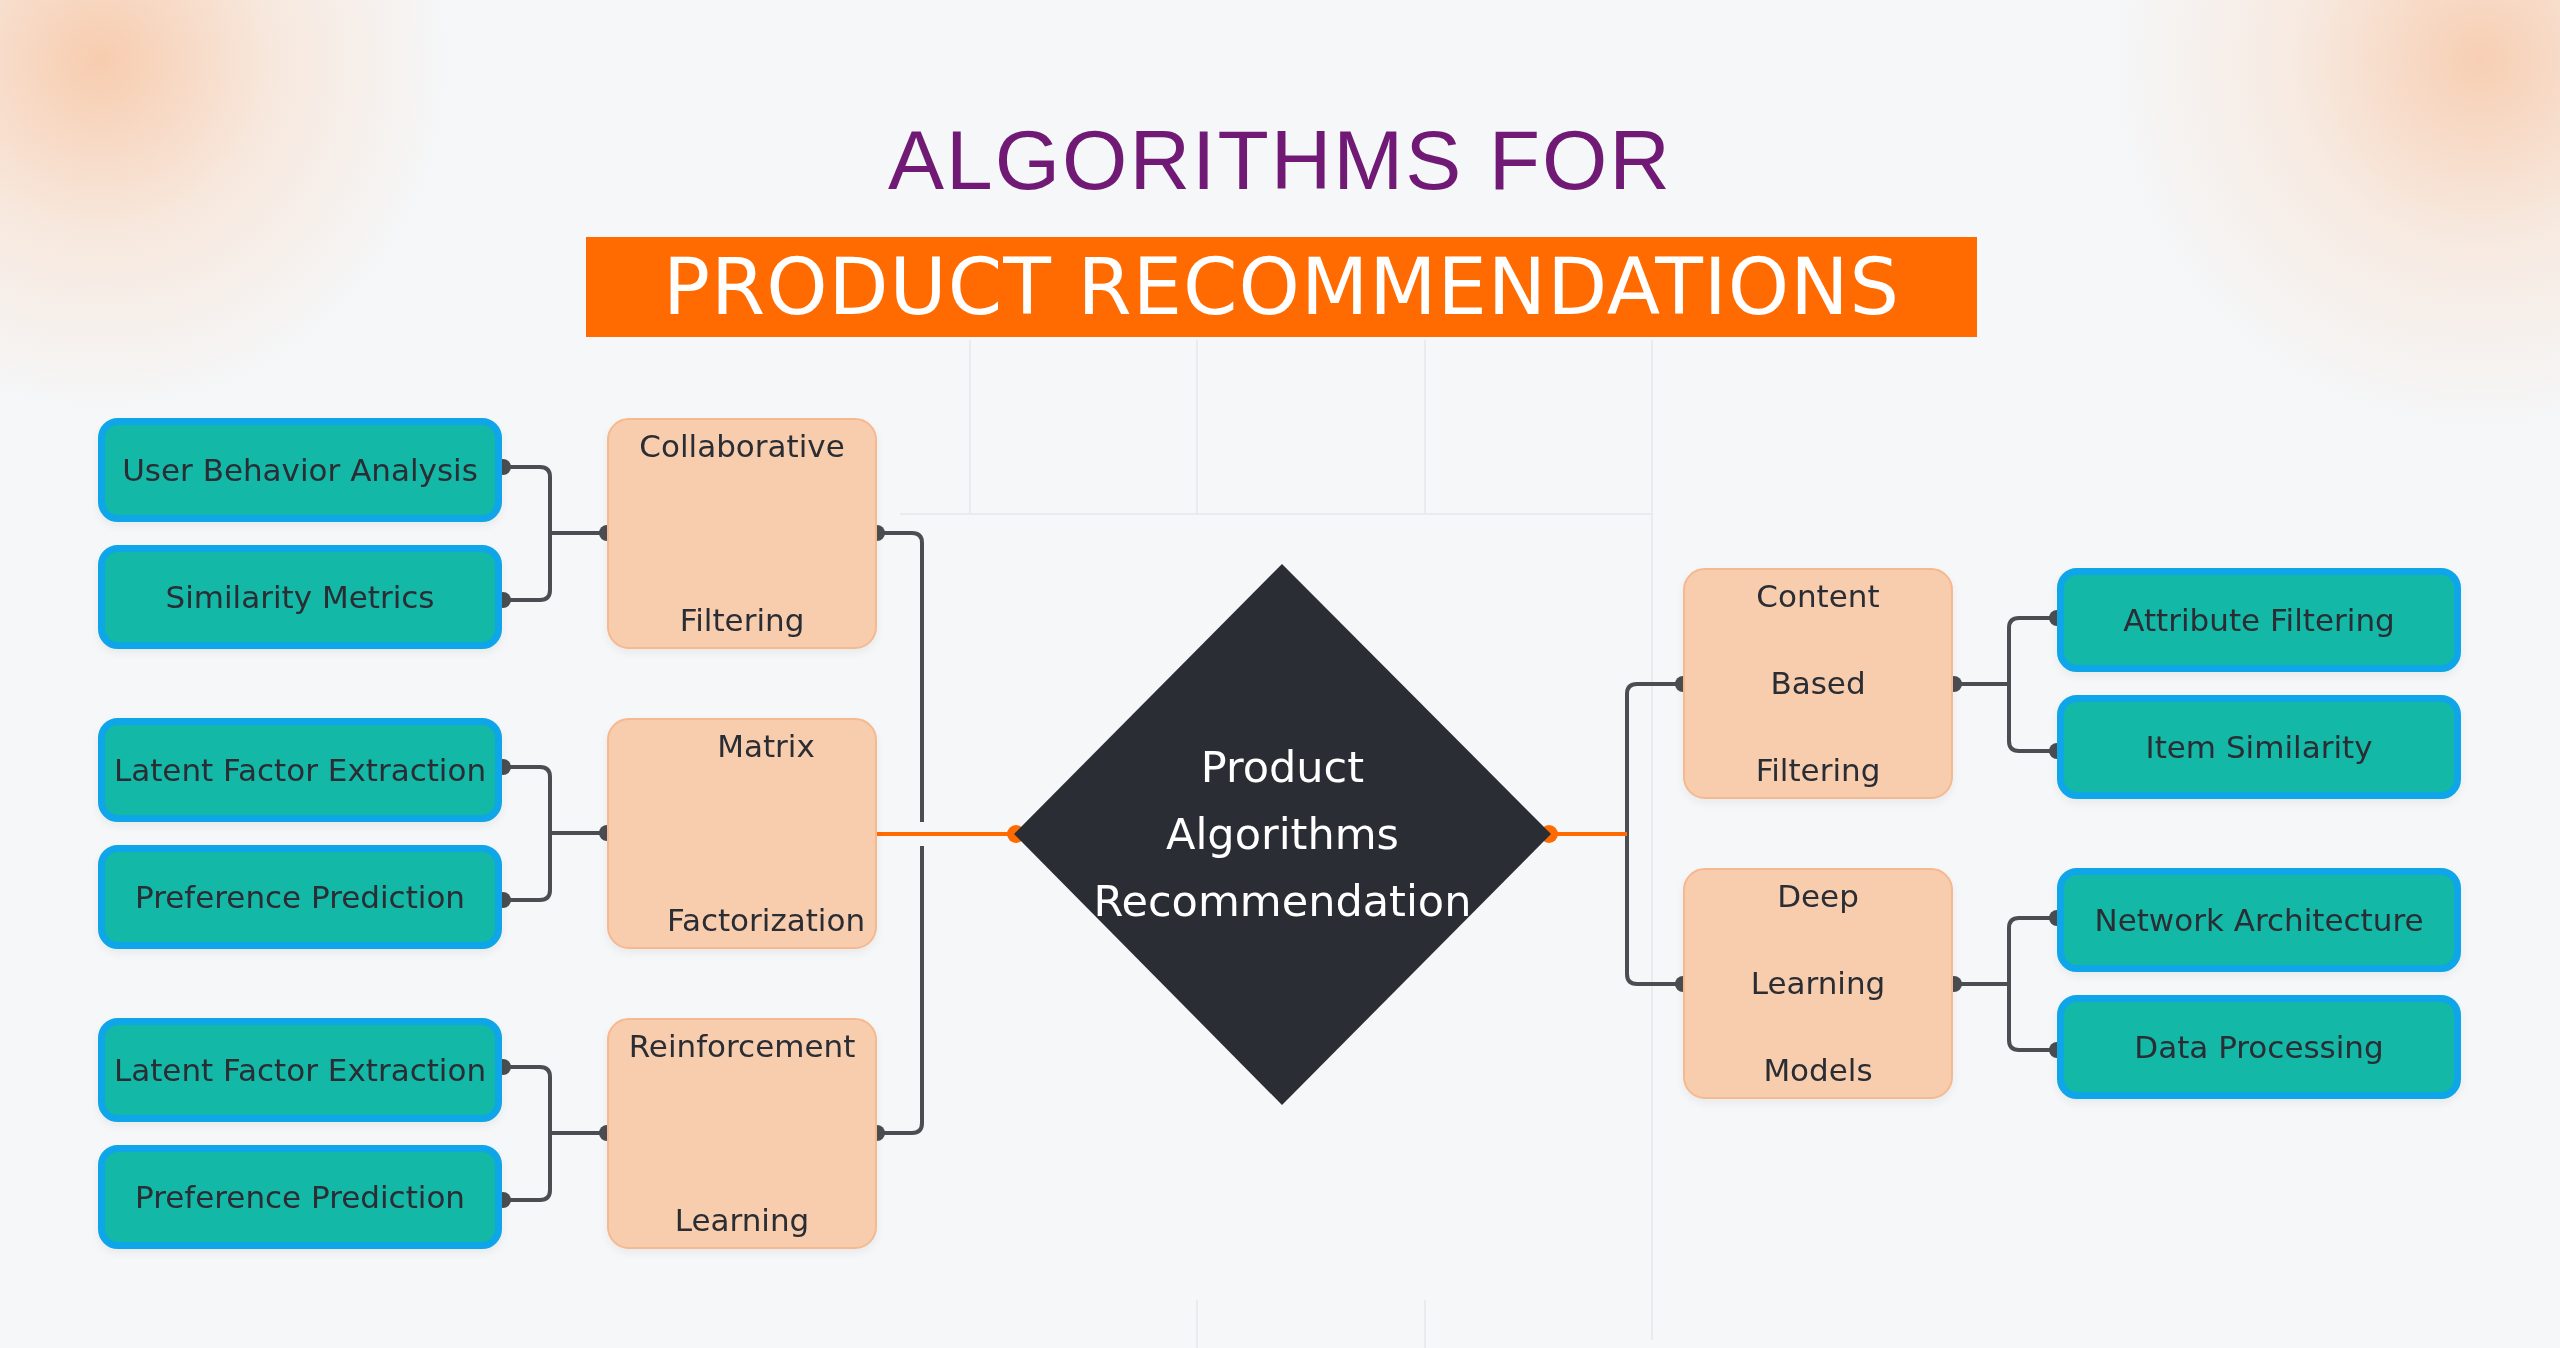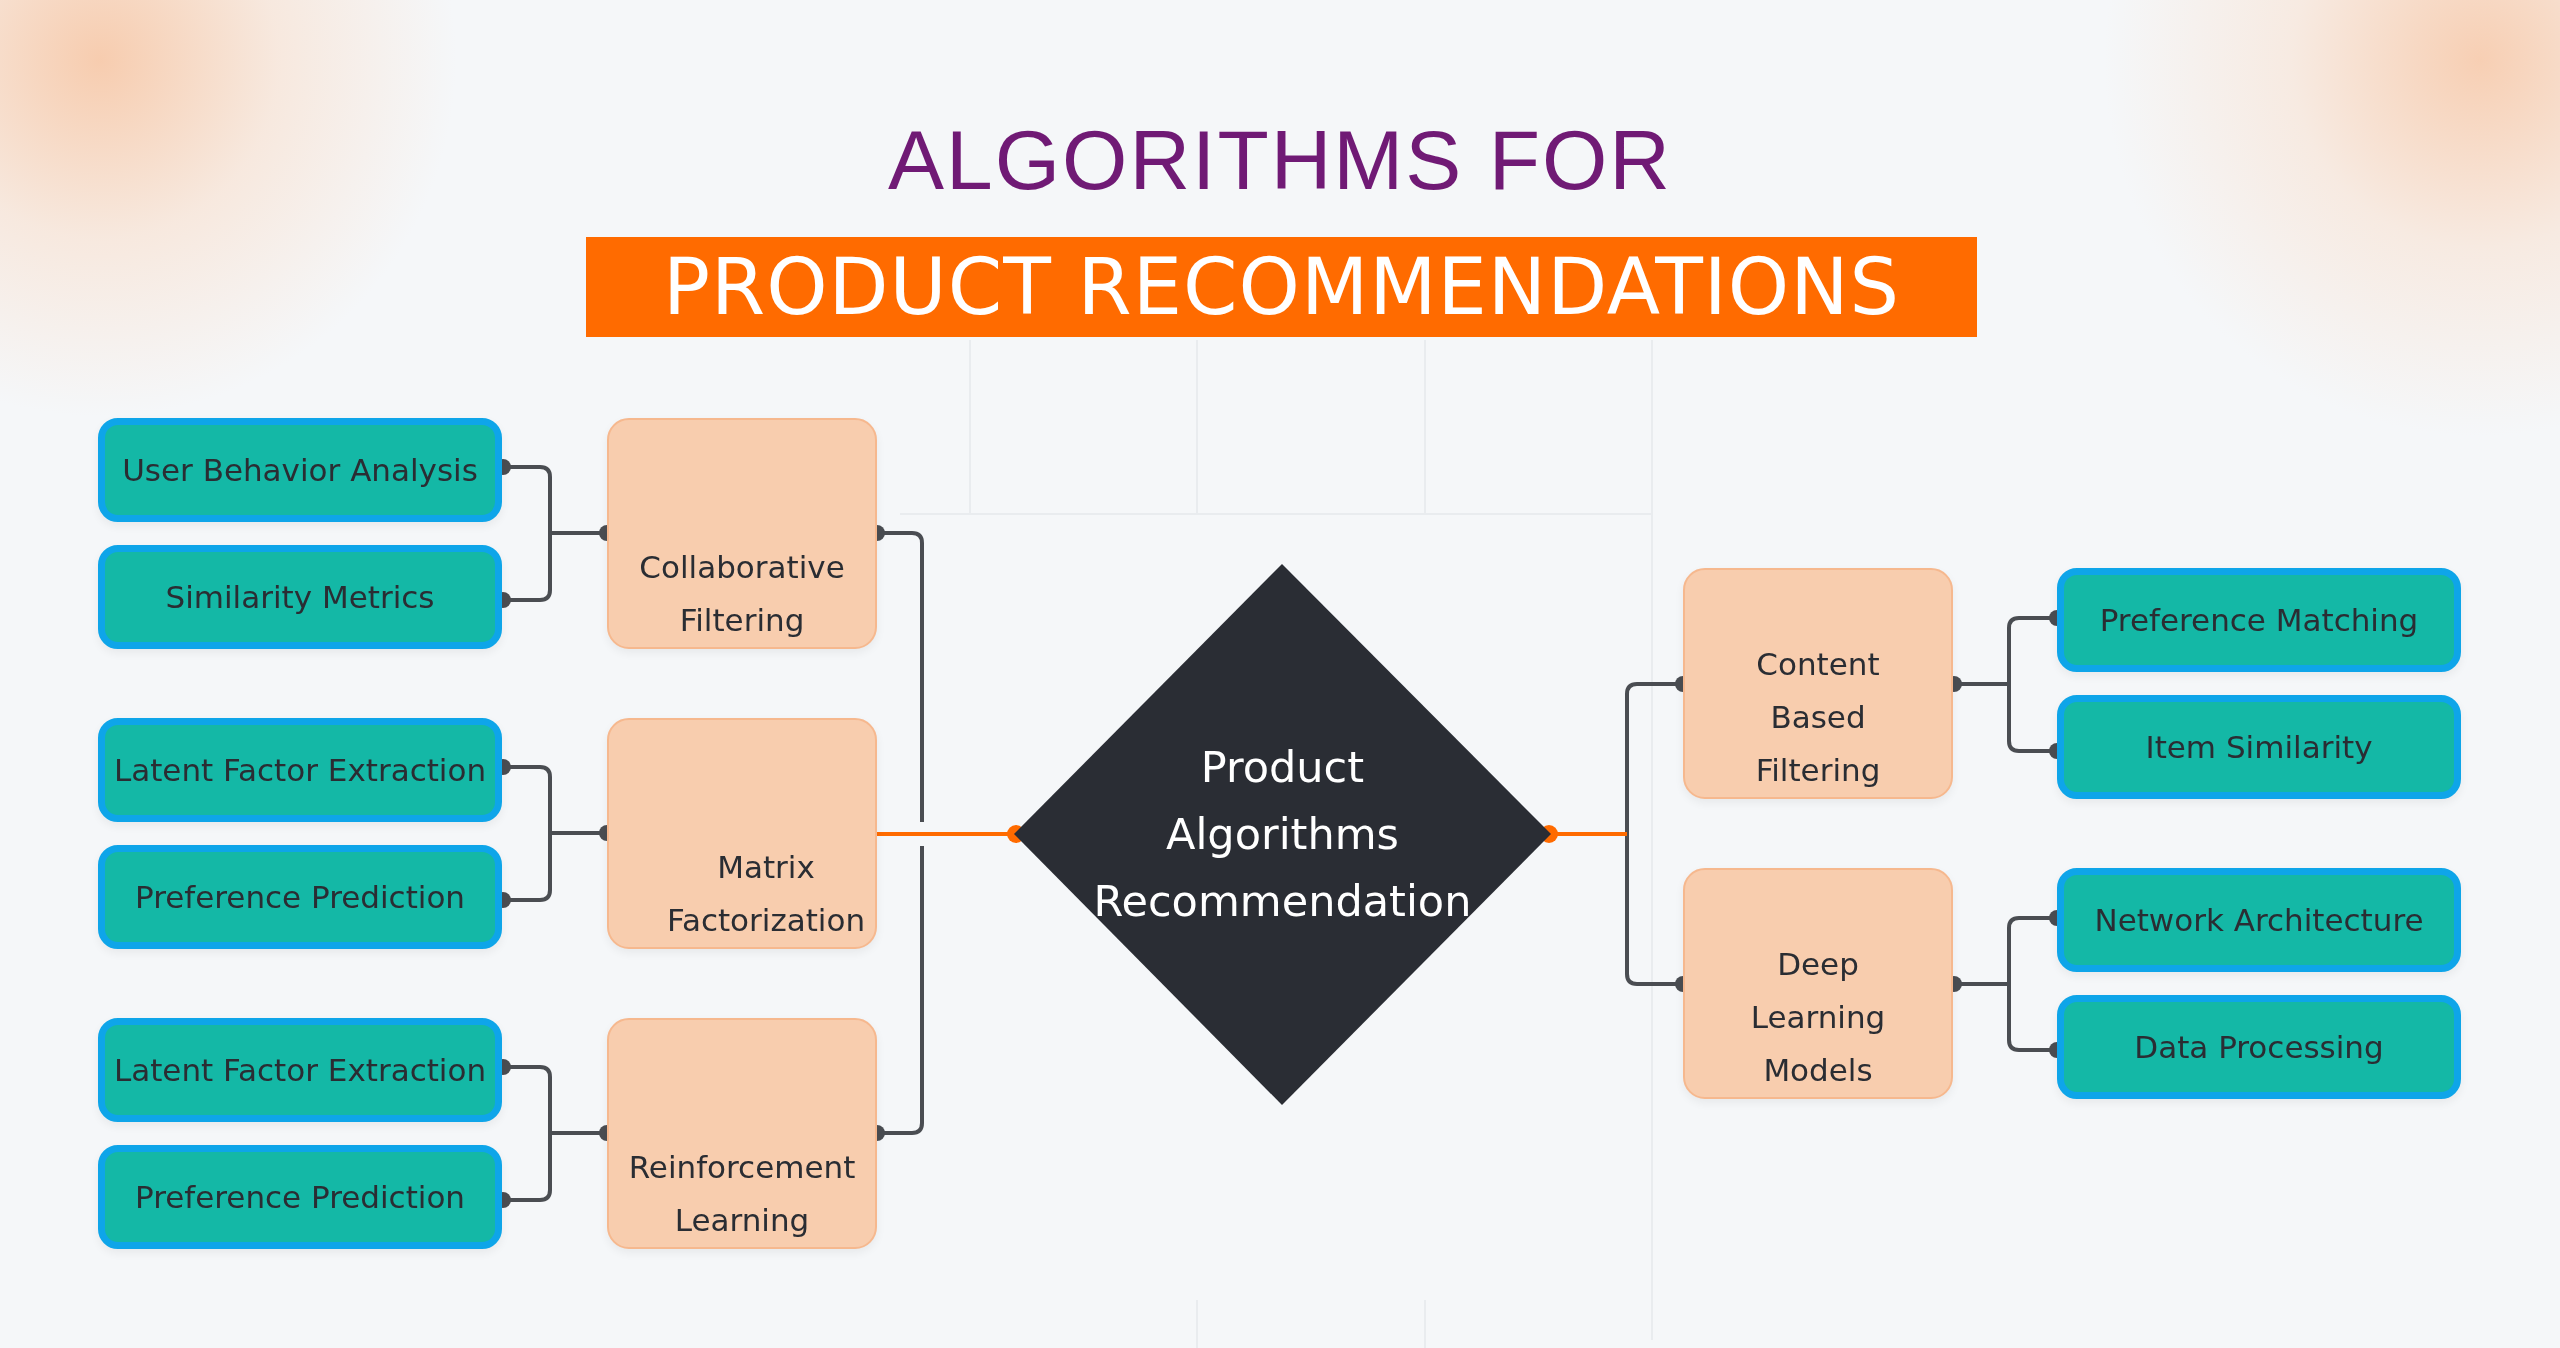--- a/index.html
+++ b/index.html
@@ -37,21 +37,21 @@
       position: absolute; width: 404px; height: 104px; box-sizing: border-box;
       background: #14b8a6; border: 7px solid #0ea5e9; border-radius: 20px;
       box-shadow: 0 4px 10px rgba(0,0,0,0.06);
       display: flex; align-items: center; justify-content: center;
       font-size: 31px; color: #2a2d33; white-space: nowrap;
     }
     .branch {
       position: absolute; width: 270px; height: 231px; box-sizing: border-box;
       background: #f8cdae; border: 2px solid #f6b88e; border-radius: 22px;
       box-shadow: 0 4px 10px rgba(0,0,0,0.06);
-      display: flex; flex-direction: column; align-items: center; justify-content: flex-end;
+      display: flex; flex-direction: column; align-items: center; justify-content: space-between;
       font-size: 31px; line-height: 53px; color: #2a2d33; text-align: center;
     }
     .diamond-wrap {
       position: absolute; left: 1014px; top: 564px; width: 537px; height: 541px;
     }
     .diamond-wrap svg { position: absolute; left: 0; top: 0; }
     .diamond-text {
       position: absolute; left: 0; top: 0; width: 537px; height: 541px;
       display: flex; flex-direction: column; align-items: center; justify-content: center;
       color: #ffffff; font-size: 43px; line-height: 67px; text-align: center;
@@ -166,16 +166,16 @@
   <span>Content</span>
   <span>Based</span>
   <span>Filtering</span>
 </div>
 <div class="branch" style="left:1683px;top:868px;">
   <span>Deep</span>
   <span>Learning</span>
   <span>Models</span>
 </div>
 
-<div class="leaf" style="left:2057px;top:568px;">Preference Matching</div>
+<div class="leaf" style="left:2057px;top:568px;">Attribute Filtering</div>
 <div class="leaf" style="left:2057px;top:695px;">Item Similarity</div>
 <div class="leaf" style="left:2057px;top:868px;">Network Architecture</div>
 <div class="leaf" style="left:2057px;top:995px;">Data Processing</div>
 
 </body></html>

